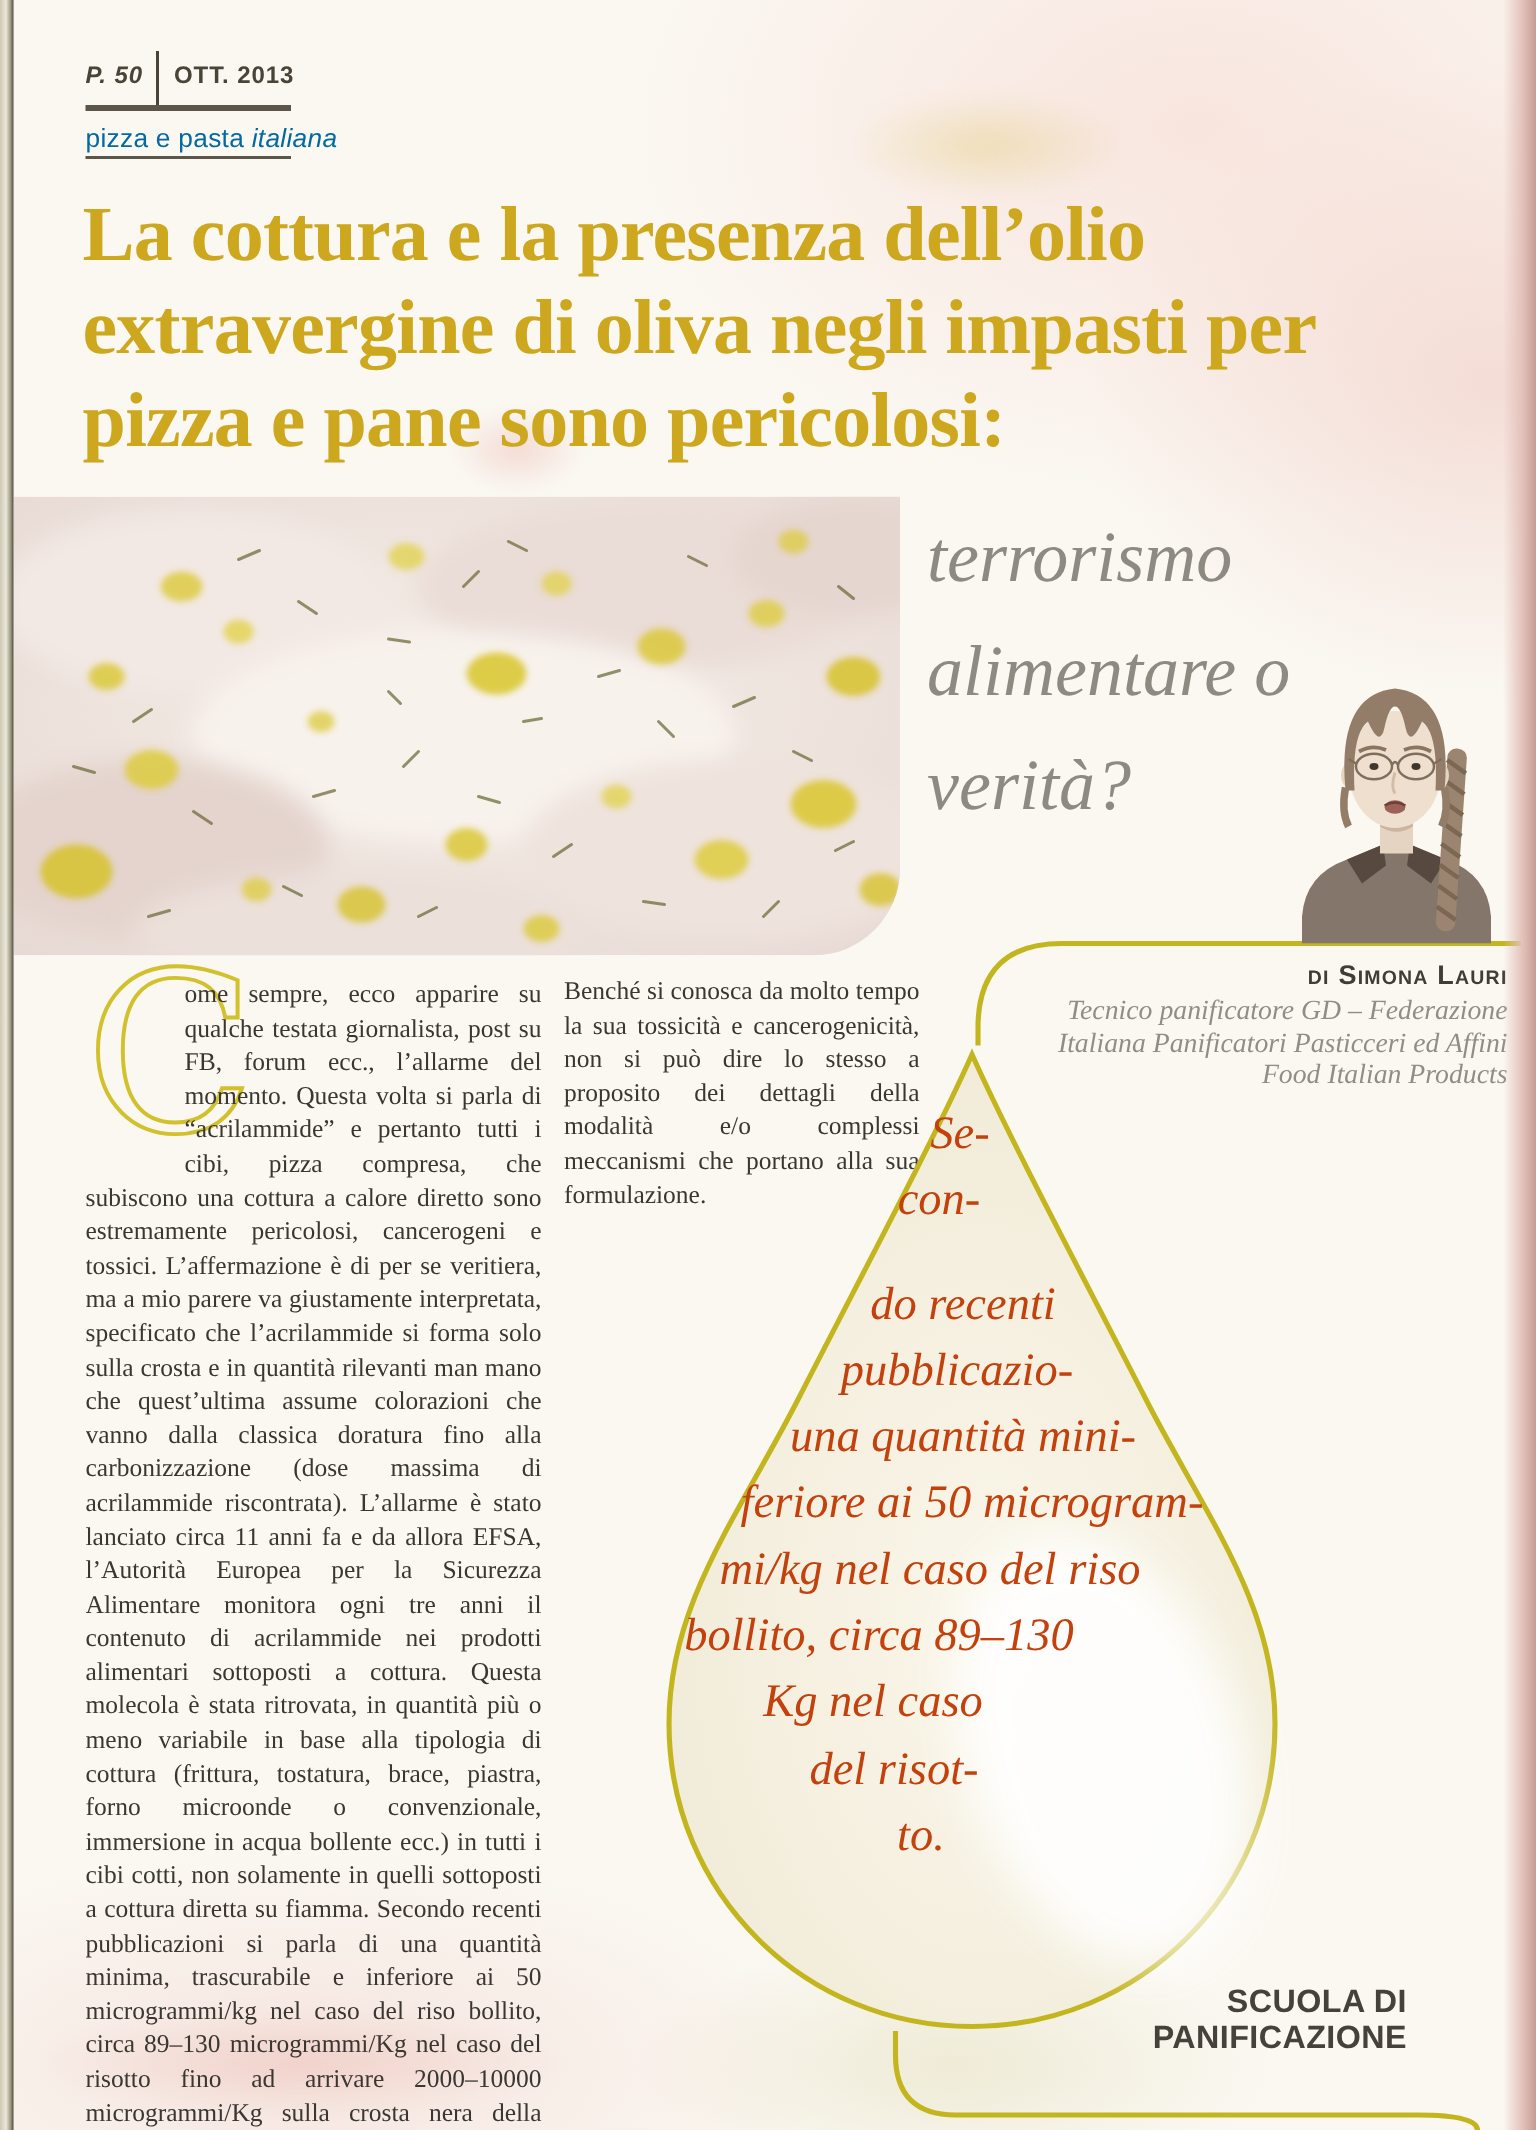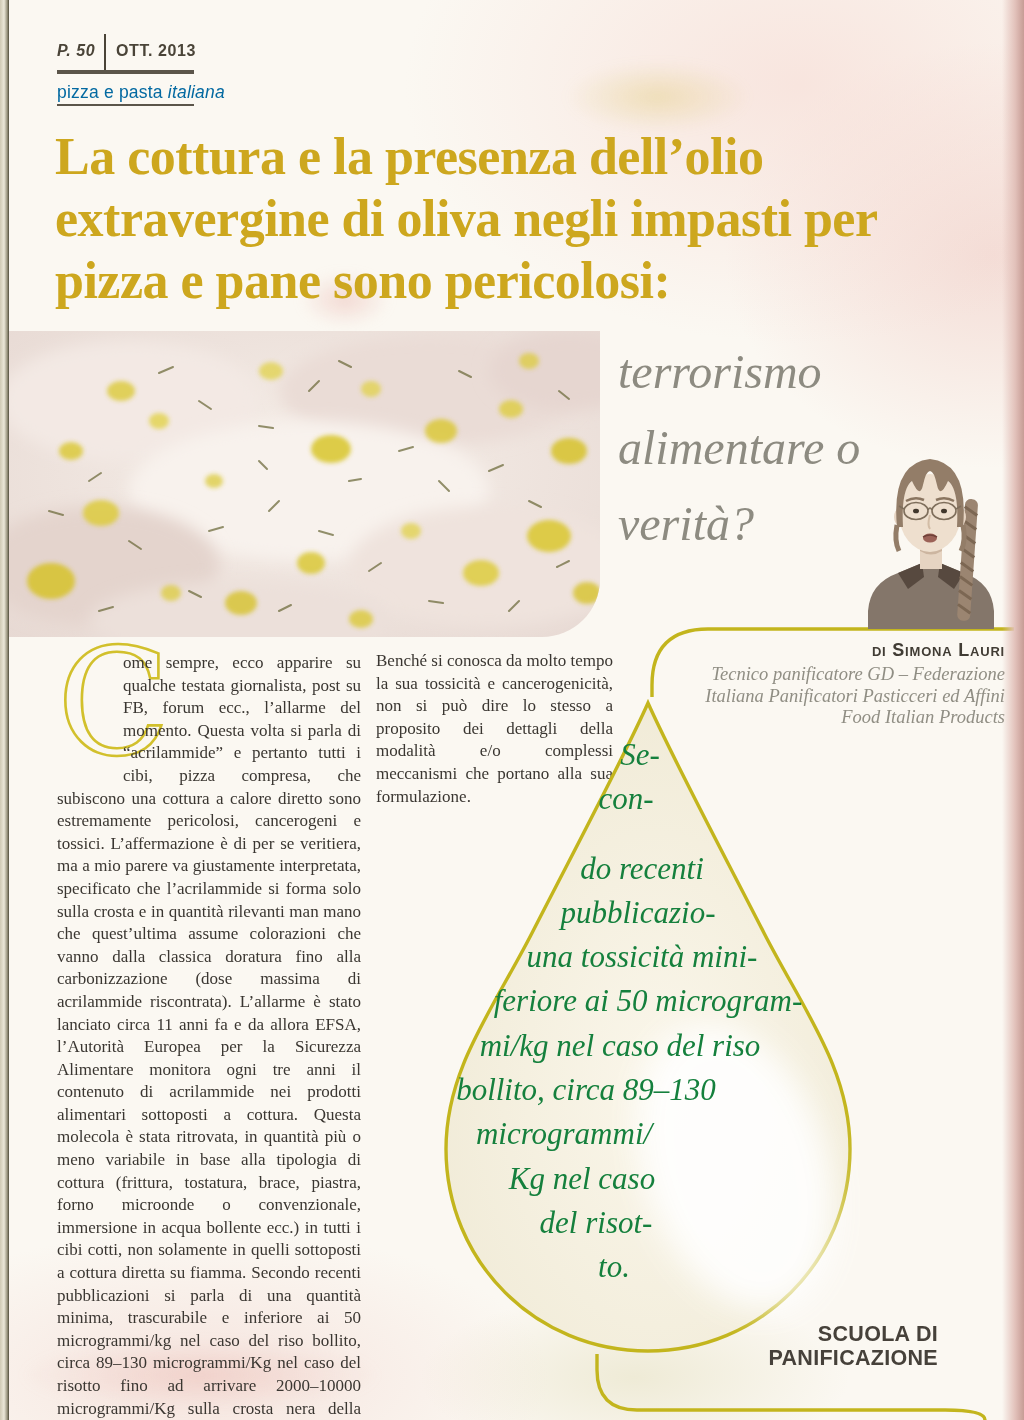--- a/index.html
+++ b/index.html
@@ -68,21 +68,21 @@
   .col2{left:376px;top:650px;width:237px;}
   .dropcap{float:left;width:58px;height:112px;margin:3px 8px 0 0;
     font-family:"DejaVu Serif",serif;font-size:148px;line-height:96px;font-weight:normal;
     color:transparent;-webkit-text-stroke:2.6px #d2c02c;}
   @supports not (-webkit-text-stroke:1px red){.dropcap{color:#d2c02c;}}
 
   
   .dropshape{position:absolute;left:436px;top:697px;width:424px;height:662px;z-index:2;}
   .dropshape>svg{position:absolute;inset:0;width:100%;height:100%;}
   .quote{position:absolute;left:0;right:0;top:36px;text-align:center;
-    font-style:italic;font-size:31px;line-height:44.3px;color:#15803d;}
+    font-style:italic;font-size:31px;line-height:44.3px;color:#c2410c;}
   .quote div{white-space:nowrap;}
   .q0{transform:translateX(-8px);}  .q1{transform:translateX(-22px);}
   .q2{transform:translateX(-6px);margin-top:25px;}  .q3{transform:translateX(-10px);}
   .q4{transform:translateX(-14px);} .q5{transform:translateX(-6px);}
   .q6{transform:translateX(0);}     .q7{transform:translateX(0);}
   .q8{transform:translateX(-28px);} .q9{transform:translateX(-62px);}
   .q10{transform:translateX(-84px);}.q11{transform:translateX(-66px);}
   .q12{transform:translateX(-52px);}.q13{transform:translateX(-34px);}
 
   
@@ -254,25 +254,24 @@
           </filter>
       </defs>
       <path d="M212,6 C186,64 140,150 96,236 C56,314 10,372 10,452 C10,565 100,654 212,654 C324,654 414,565 414,452 C414,372 368,314 328,236 C284,150 238,64 212,6 Z" fill="url(#dg)" stroke="#c3b51d" stroke-width="3.4"></path>
       <ellipse cx="300" cy="470" rx="92" ry="148" transform="rotate(-18 300 470)" fill="#ffffff" opacity=".9" filter="url(#dblur)"></ellipse>
     </svg>
     <div class="quote">
       <div class="q0">Se-</div>
       <div class="q1">con-</div>
       <div class="q2">do recenti</div>
       <div class="q3">pubblicazio-</div>
-      <div class="q5">una tossicità mini-</div>
+      <div class="q5">una quantità mini-</div>
       <div class="q7">feriore ai 50 microgram-</div>
       <div class="q8">mi/kg nel caso del riso</div>
       <div class="q9">bollito, circa 89–130</div>
-      <div class="q10">microgrammi/</div>
       <div class="q11">Kg nel caso</div>
       <div class="q12">del risot-</div>
       <div class="q13">to.</div>
     </div>
   </div>
 
   <div class="swoosh" style="left:593px;top:1354px;">
     <svg width="400" height="66" viewBox="0 0 400 66">
       <path d="M4,0 L4,16 Q4,56 44,56 L352,56 Q392,56 392,66" fill="none" stroke="#c3b51d" stroke-width="3.4"></path>
     </svg>

